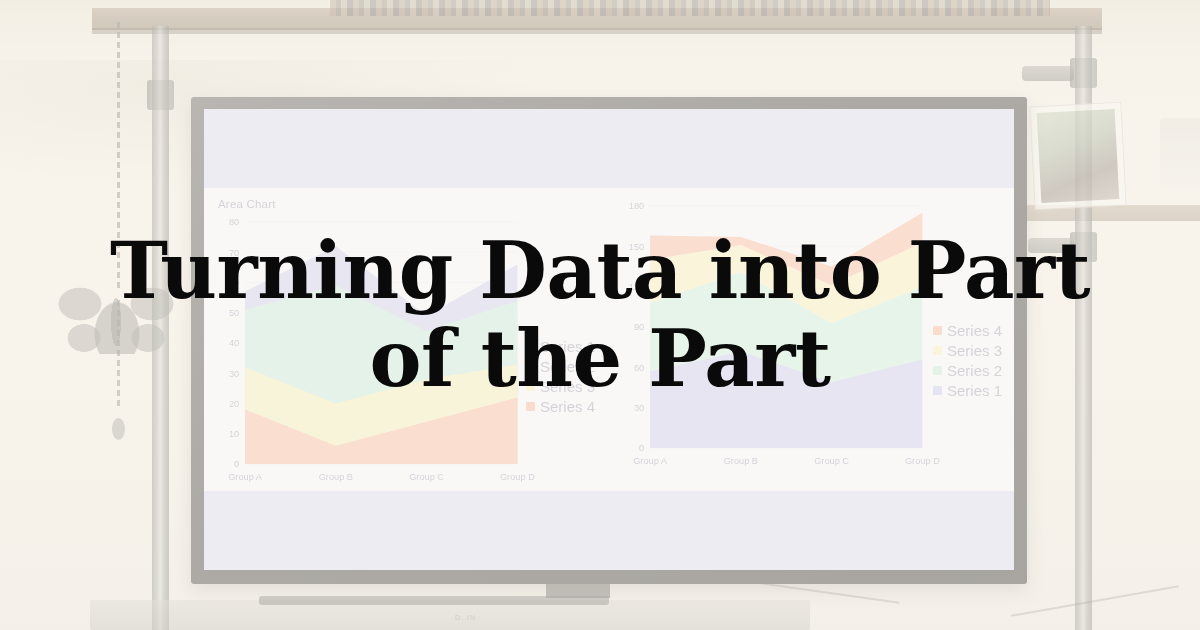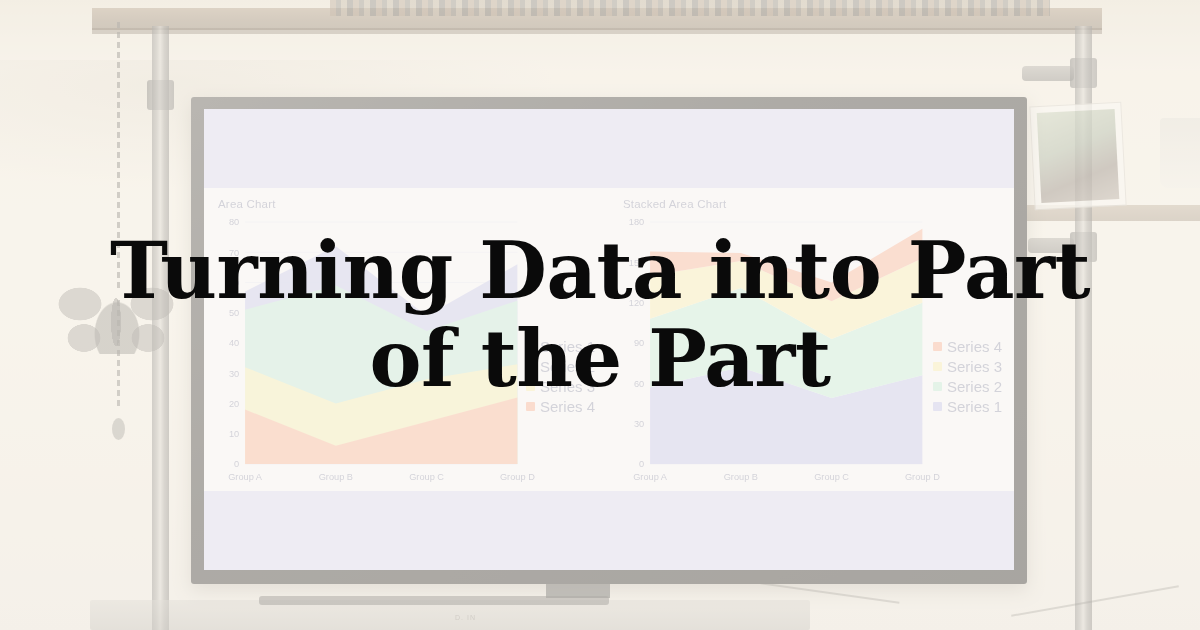--- a/index.html
+++ b/index.html
@@ -215,21 +215,20 @@
                 </div>
                 <div class="legend-row">
                   <span class="legend-swatch" style="background: rgb(251, 180, 156);"></span>
                   <span class="legend-label">Series 4</span>
                 </div>
               </div>
           </div>
         </div>
 
         <div class="chart-panel">
-          <div class="chart-title">Stacked Area Chart</div>
           <div class="plot-wrap">
             <svg class="chart-svg" id="svg-chart-1" viewBox="0 0 400 272" preserveAspectRatio="none">
                 <line x1="34" x2="314" y1="250" y2="250" stroke="#eceefb" stroke-width="1"></line>
                 <text x="28" y="253.5" text-anchor="end" fill="#9a9eb8" font-size="9.5" font-family="&quot;Liberation Sans&quot;, sans-serif">0</text>
                 <line x1="34" x2="314" y1="209.66666666666666" y2="209.66666666666666" stroke="#eceefb" stroke-width="1"></line>
                 <text x="28" y="213.16666666666666" text-anchor="end" fill="#9a9eb8" font-size="9.5" font-family="&quot;Liberation Sans&quot;, sans-serif">30</text>
                 <line x1="34" x2="314" y1="169.33333333333331" y2="169.33333333333331" stroke="#eceefb" stroke-width="1"></line>
                 <text x="28" y="172.83333333333331" text-anchor="end" fill="#9a9eb8" font-size="9.5" font-family="&quot;Liberation Sans&quot;, sans-serif">60</text>
                 <line x1="34" x2="314" y1="129" y2="129" stroke="#eceefb" stroke-width="1"></line>
                 <text x="28" y="132.5" text-anchor="end" fill="#9a9eb8" font-size="9.5" font-family="&quot;Liberation Sans&quot;, sans-serif">90</text>

